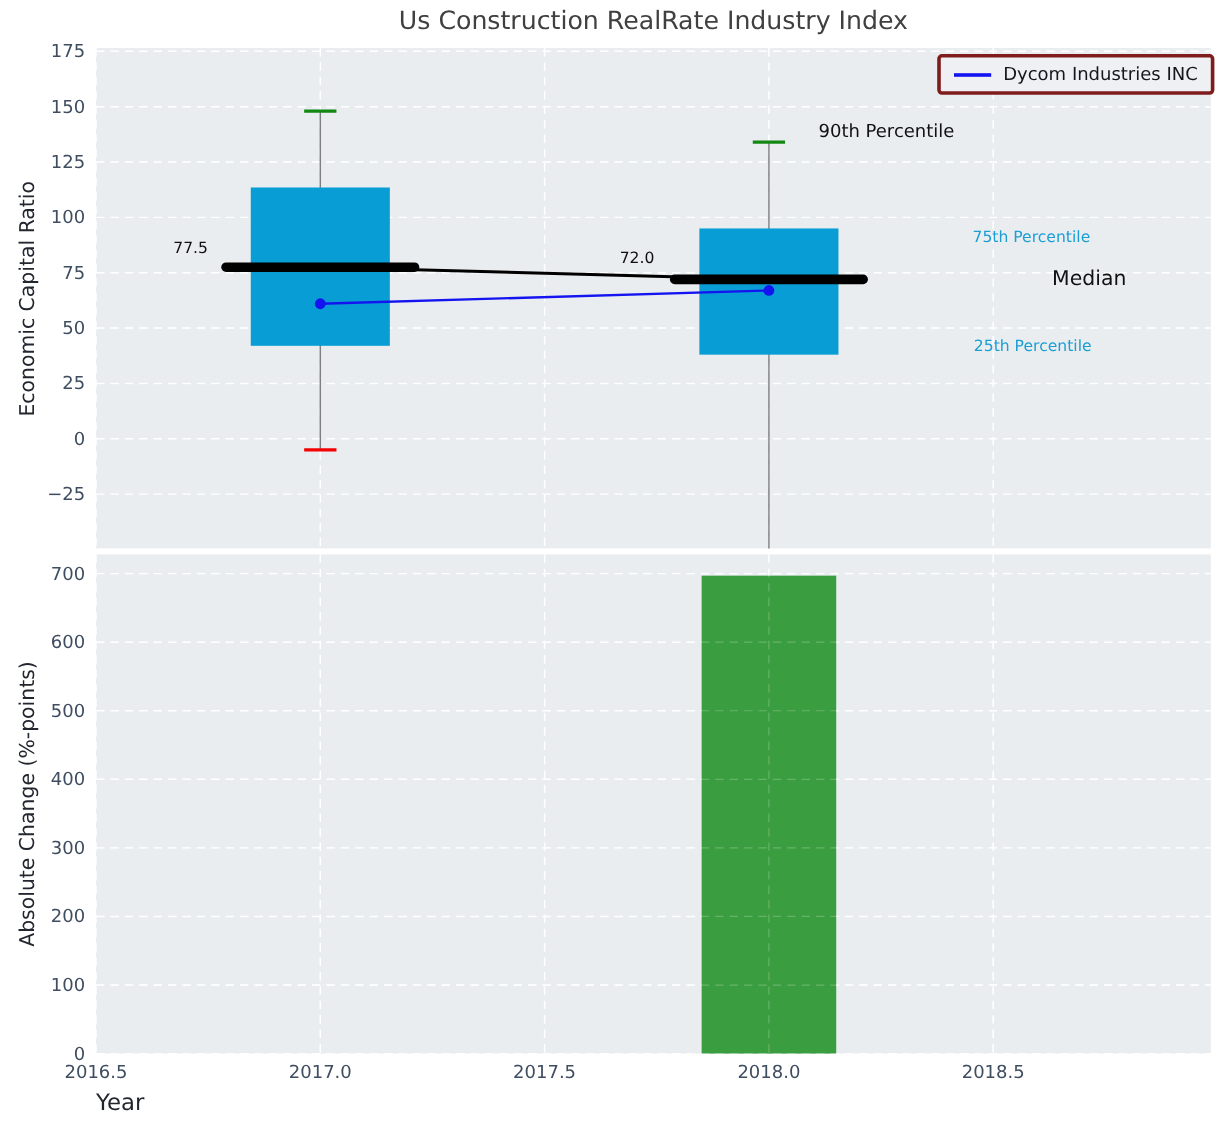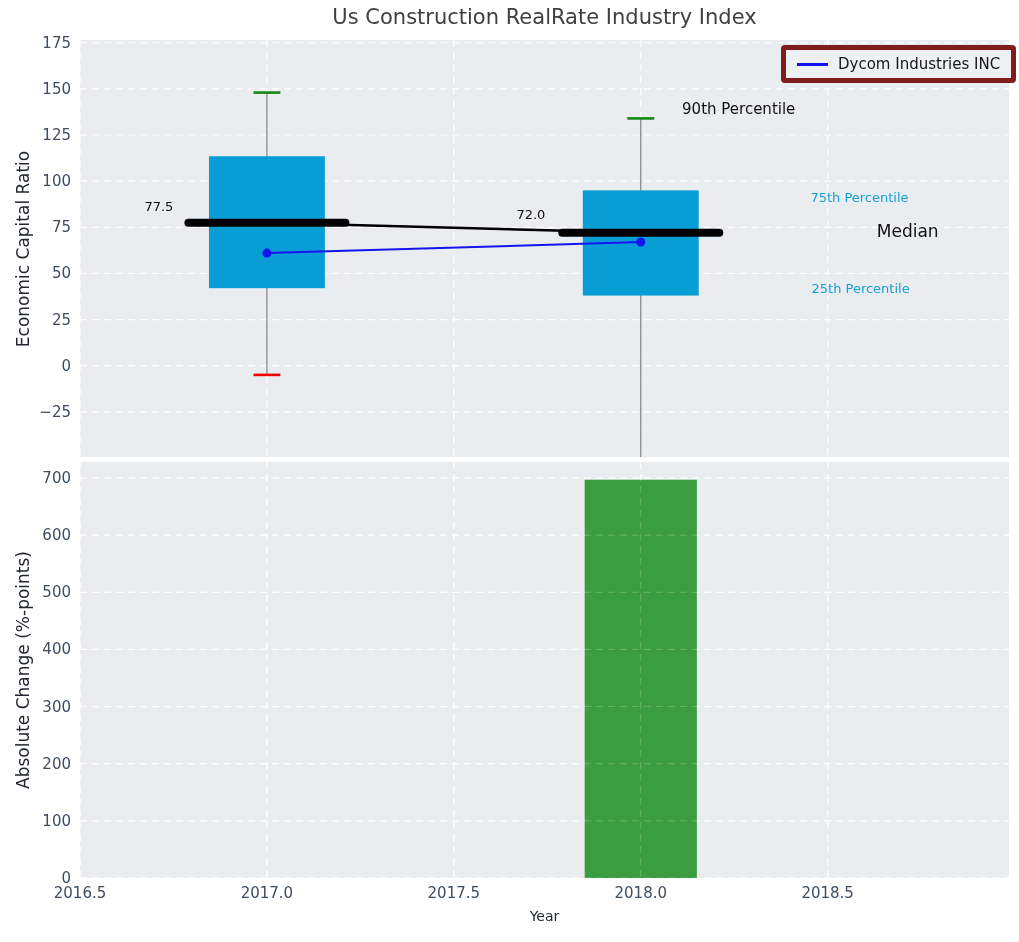--- a/index.html
+++ b/index.html
@@ -15,26 +15,26 @@
   .ylabel-col{
     position:absolute;display:flex;align-items:center;justify-content:center;
     width:46px;left:0;
   }
   .ylabel-col span{
     transform:rotate(-90deg);white-space:nowrap;font-size:17px;color:#22262e;
   }
   .ylabel-top{top:40px;height:417px;}
   .ylabel-bottom{top:462px;height:416px;}
   .xlabel{
-    position:absolute;left:80px;top:908px;width:929px;text-align:center;
-    font-size:14px;color:#22262e;
+    position:absolute;left:80px;top:908px;width:929px;
+    font-size:19px;color:#22262e;
   }
   .legend{
     position:absolute;left:781px;top:45px;height:28px;
-    background:#eef0f3;border:5px solid #7f1d1d;border-radius:4px;
+    background:#eef0f3;border:3px solid #7f1d1d;border-radius:4px;
     display:flex;align-items:center;gap:10px;padding:0 11px;
   }
   .legend-line{width:31px;height:0;border-top:3px solid #1414f0;}
   .legend-label{font-size:15px;color:#15161e;white-space:nowrap;}
 </style>
 </head>
 <body>
 
 <div id="figure">
   <svg id="chart-svg" width="1019" height="942" viewBox="0 0 1019 942">

